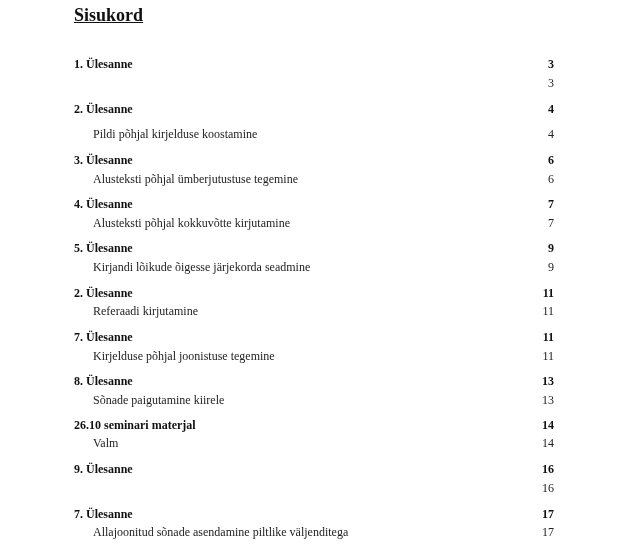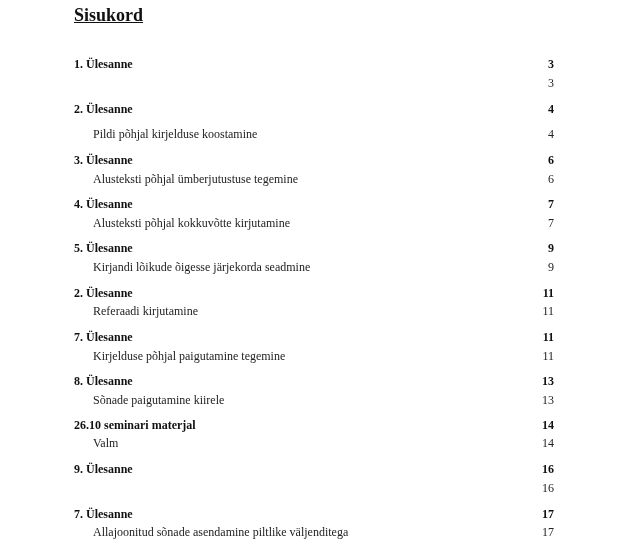--- a/index.html
+++ b/index.html
@@ -119,21 +119,21 @@
   <div class="row sub" style="top:303px">
     <span class="label">Referaadi kirjutamine</span>
     <span class="page">11</span>
   </div>
 
   <div class="row heading" style="top:329px">
     <span class="label">7. Ülesanne</span>
     <span class="page">11</span>
   </div>
   <div class="row sub" style="top:348px">
-    <span class="label">Kirjelduse põhjal paigutamine tegemine</span>
+    <span class="label">Kirjelduse põhjal joonistuse tegemine</span>
     <span class="page">11</span>
   </div>
 
   <div class="row heading" style="top:373px">
     <span class="label">8. Ülesanne</span>
     <span class="page">13</span>
   </div>
   <div class="row sub" style="top:392px">
     <span class="label">Sõnade paigutamine kiirele</span>
     <span class="page">13</span>

